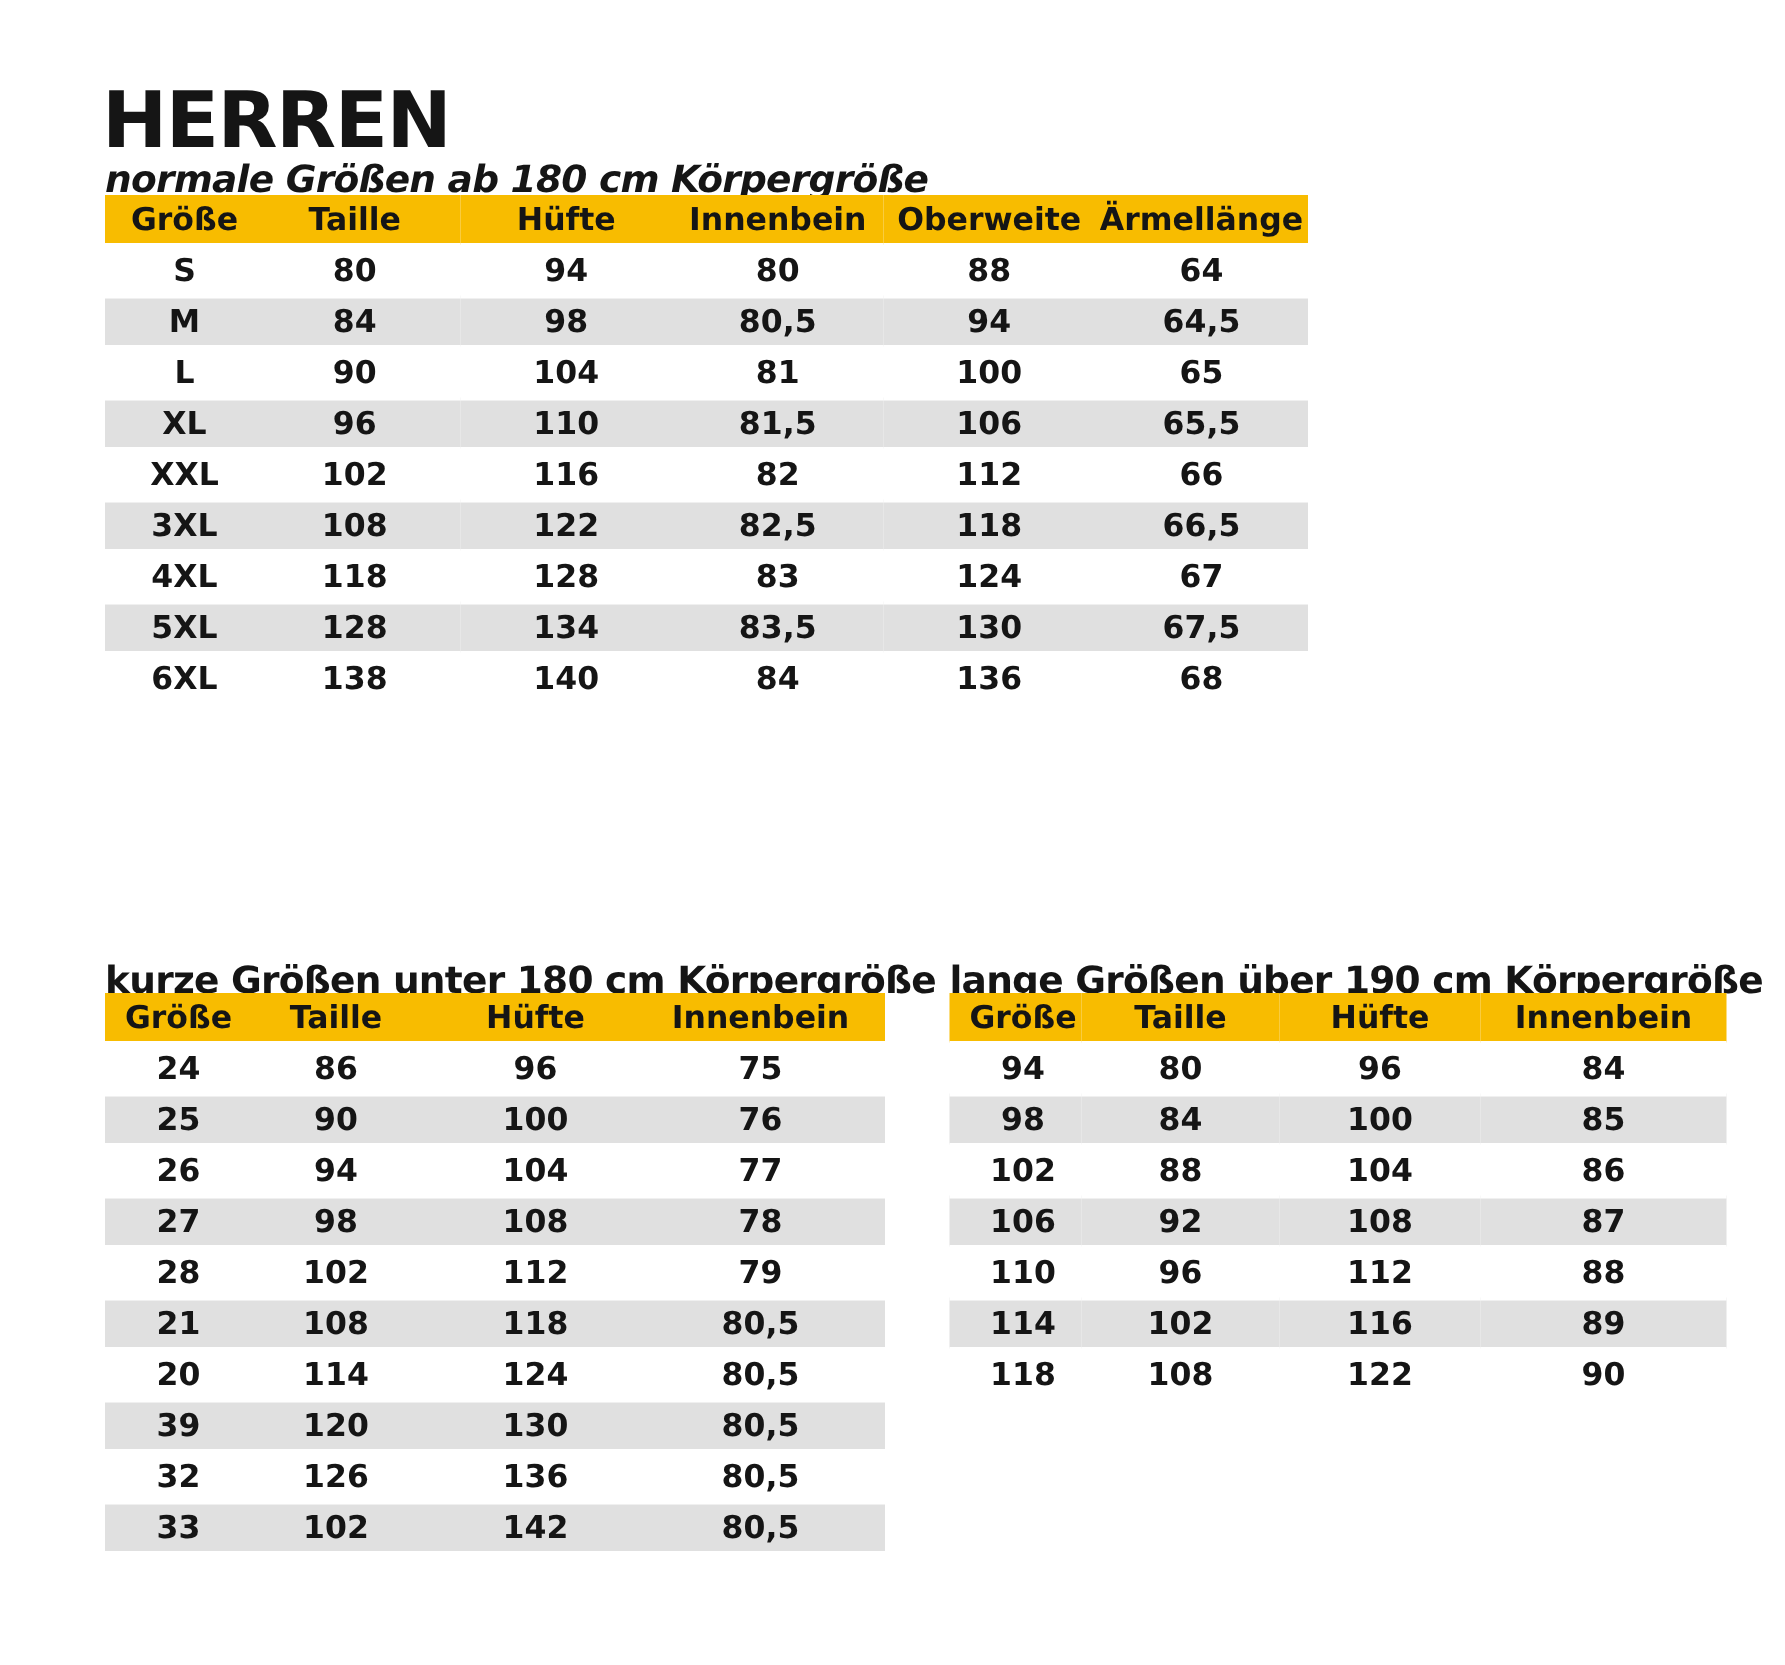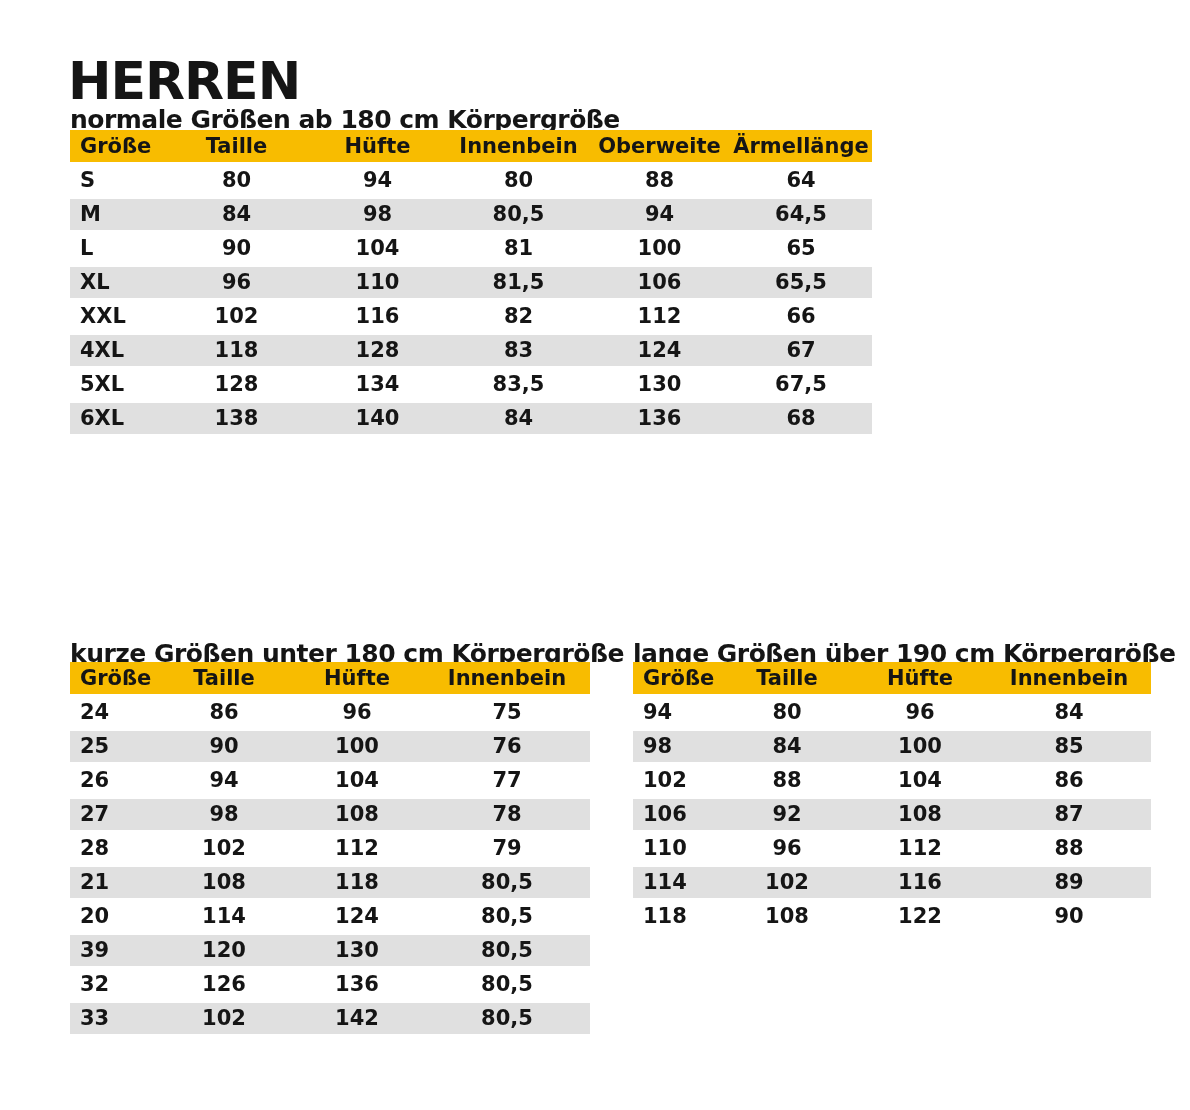--- a/index.html
+++ b/index.html
@@ -19,21 +19,21 @@
   .page-title{
     position:absolute; left:68px; top:18px;
     font-size:52px; font-weight:bold; letter-spacing:-1px;
     line-height:1.1;
   }
   .section-heading{
     position:absolute;
     font-size:25px; font-weight:bold; letter-spacing:-0.5px;
     white-space:nowrap;
   }
-  #heading-normal{ left:70px; top:84px; }
+  #heading-normal{ left:70px; top:84px;font-style:italic; }
   #heading-short{ left:70px; top:618px; }
   #heading-long{ left:633px; top:618px; }
 
   table.size-table{
     position:absolute;
     border-collapse:collapse;
     table-layout:fixed;
   }
   #table-normal{ left:70px; top:130px; width:802px; }
   #table-short{ left:70px; top:662px; width:520px; }
@@ -51,21 +51,21 @@
   .size-table td{
     height:34px;
     font-size:21px; font-weight:bold;
     text-align:center;
     border-bottom:3px solid #ffffff;
     padding:0;
     white-space:nowrap;
   }
   .size-table th:first-child,
   .size-table td:first-child{
-    text-align:left;
+    text-align:center;
     padding-left:10px;
   }
   .size-table tbody tr:nth-child(even) td{
     background:var(--stripe);
   }
 </style>
 </head>
 <body>
 
 <h1 class="page-title">HERREN</h1>
@@ -126,20 +126,28 @@
       </tr>
       <tr>
         <td>XXL</td>
         <td>102</td>
         <td>116</td>
         <td>82</td>
         <td>112</td>
         <td>66</td>
       </tr>
       <tr>
+        <td>3XL</td>
+        <td>108</td>
+        <td>122</td>
+        <td>82,5</td>
+        <td>118</td>
+        <td>66,5</td>
+      </tr>
+      <tr>
         <td>4XL</td>
         <td>118</td>
         <td>128</td>
         <td>83</td>
         <td>124</td>
         <td>67</td>
       </tr>
       <tr>
         <td>5XL</td>
         <td>128</td>

